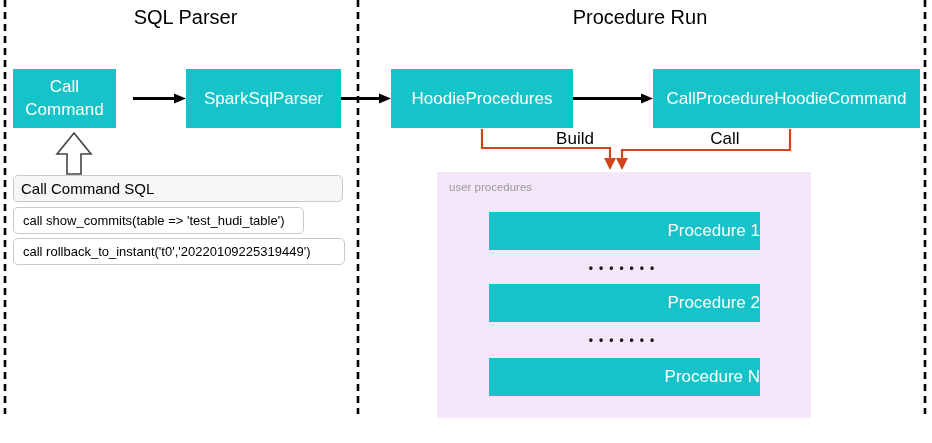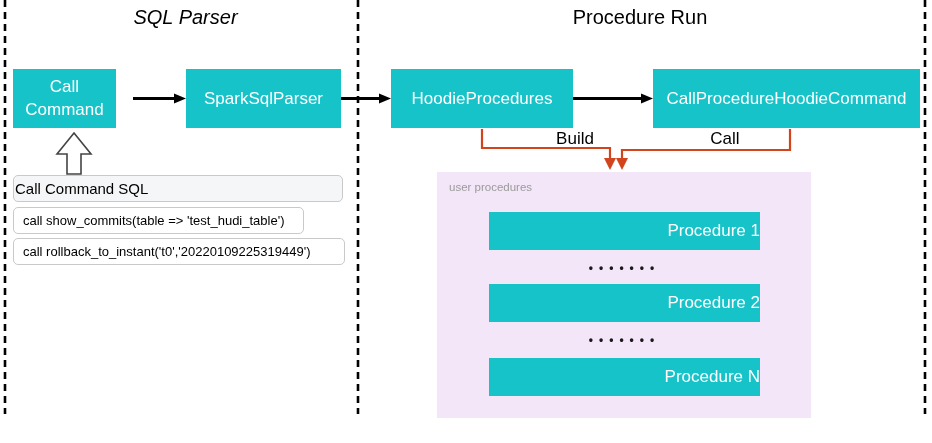--- a/index.html
+++ b/index.html
@@ -14,21 +14,21 @@
     background: #ffffff;
     overflow: hidden;
   }
   .section-title {
     position: absolute;
     top: 6px;
     font-size: 20px;
     color: #000;
     text-align: center;
   }
-  #title-sql-parser { left: 13px; width: 345px; font-style: italic; }
+  #title-sql-parser { left: 13px; width: 345px; }
   #title-procedure-run { left: 460px; width: 360px; }
 
   .node {
     position: absolute;
     top: 69px;
     height: 59px;
     background: #15c3c9;
     color: #ffffff;
     font-size: 17px;
     display: flex;
@@ -58,21 +58,21 @@
   .sql-header {
     position: absolute;
     left: 13px; top: 175px;
     width: 330px; height: 27px;
     background: #f5f6f7;
     border: 1px solid #c9c9c9;
     border-radius: 5px;
     font-size: 15px;
     color: #000;
     display: flex; align-items: center;
-    padding-left: 1px;
+    padding-left: 7px;
   }
   .sql-row {
     position: absolute;
     left: 13px;
     height: 27px;
     background: #ffffff;
     border: 1px solid #c9c9c9;
     border-radius: 5px;
     font-size: 13px;
     color: #000;

